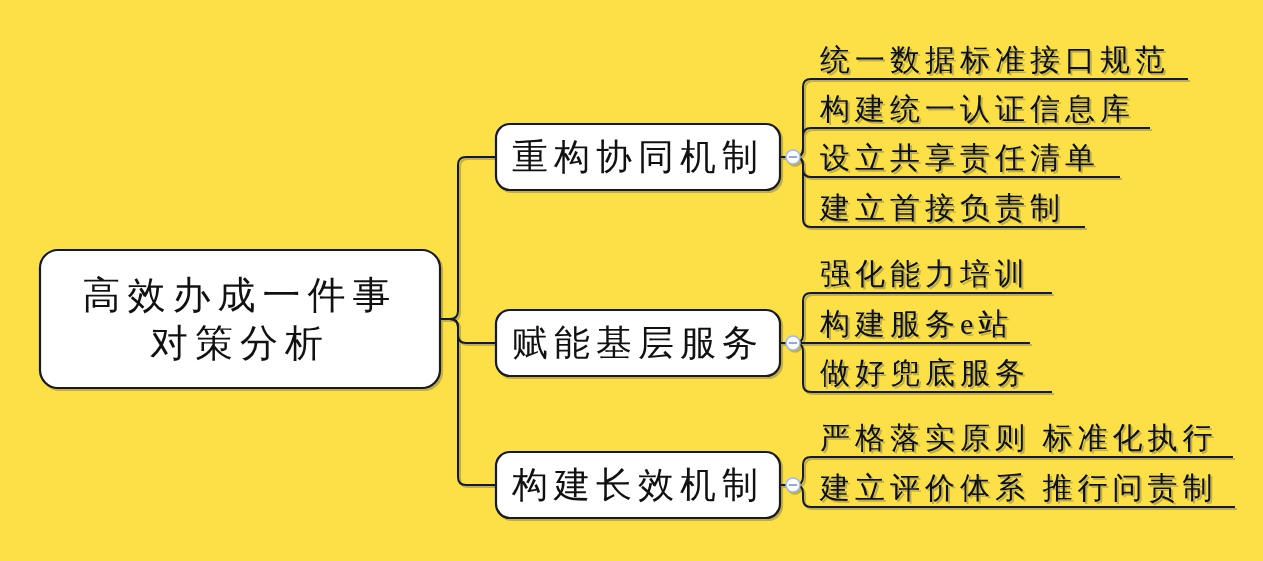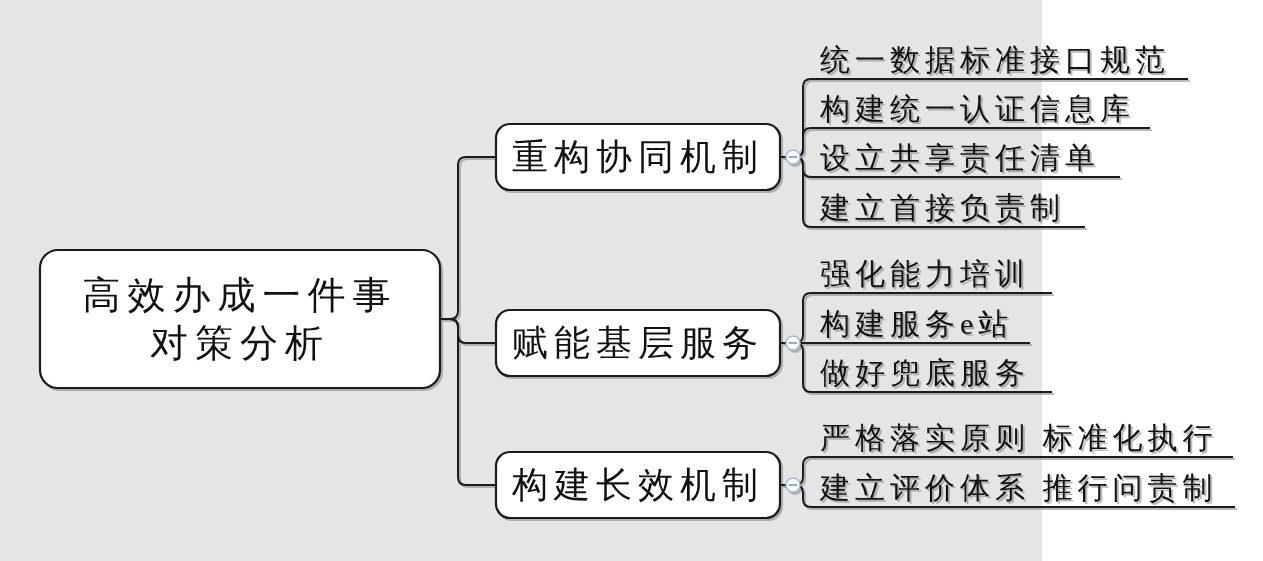--- a/index.html
+++ b/index.html
@@ -6,23 +6,23 @@
     margin: 0;
     padding: 0;
     background: #ffffff;
     width: 1263px;
     height: 561px;
     overflow: hidden;
     font-family: "Liberation Serif", "DejaVu Serif", serif;
   }
   .canvas-wrap {
     position: relative;
-    width: 1042px;
+    width: 1263px;
     height: 561px;
-    background: #e5e5e5;
+    background: #fde047;
   }
   svg { display: block; }
   .shadowed { filter: drop-shadow(2px 2px 0 rgba(130,130,130,0.55)); }
   .node-box {
     fill: #ffffff;
     stroke: #1b1b1b;
     stroke-width: 2.2;
   }
   .connector {
     fill: none;

